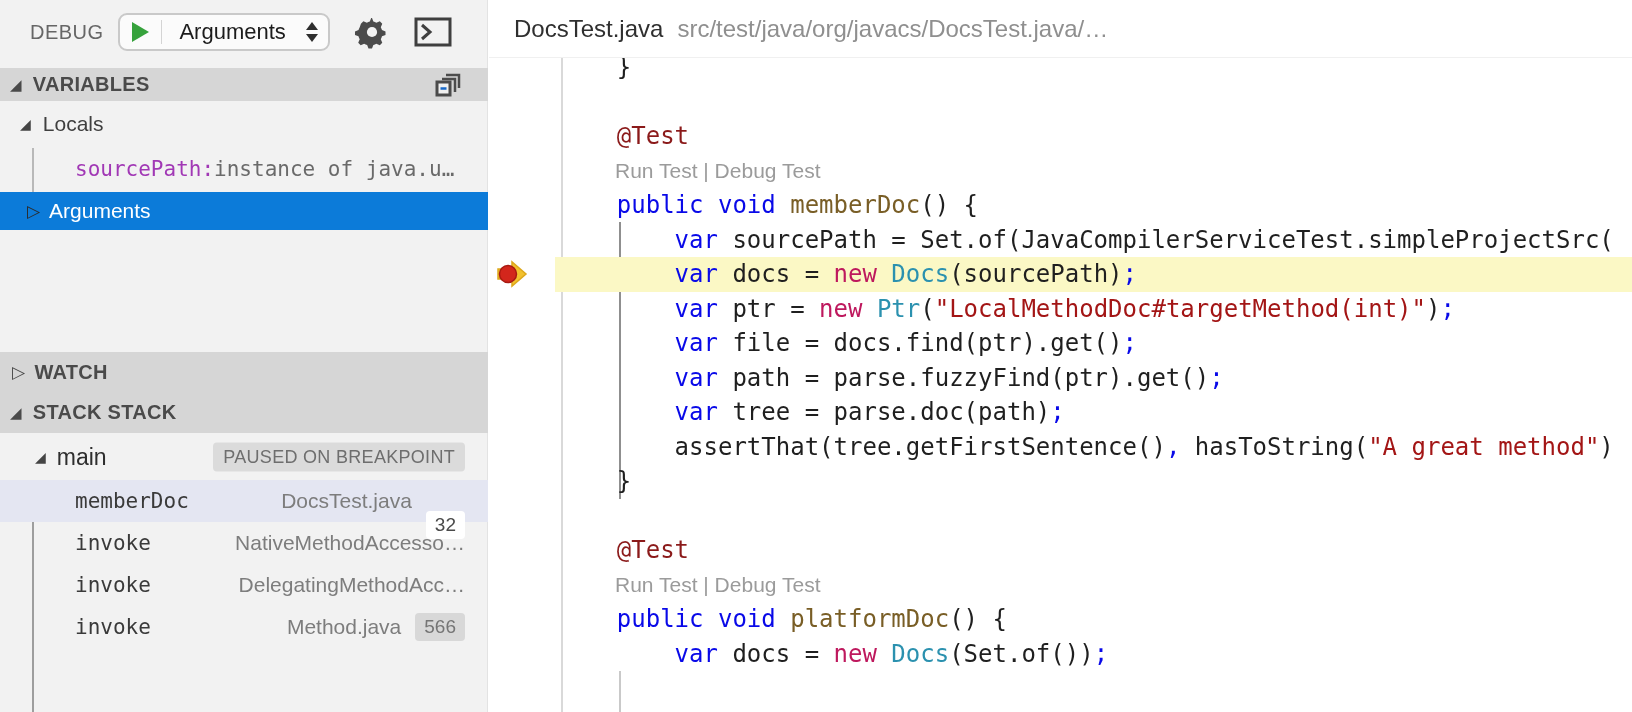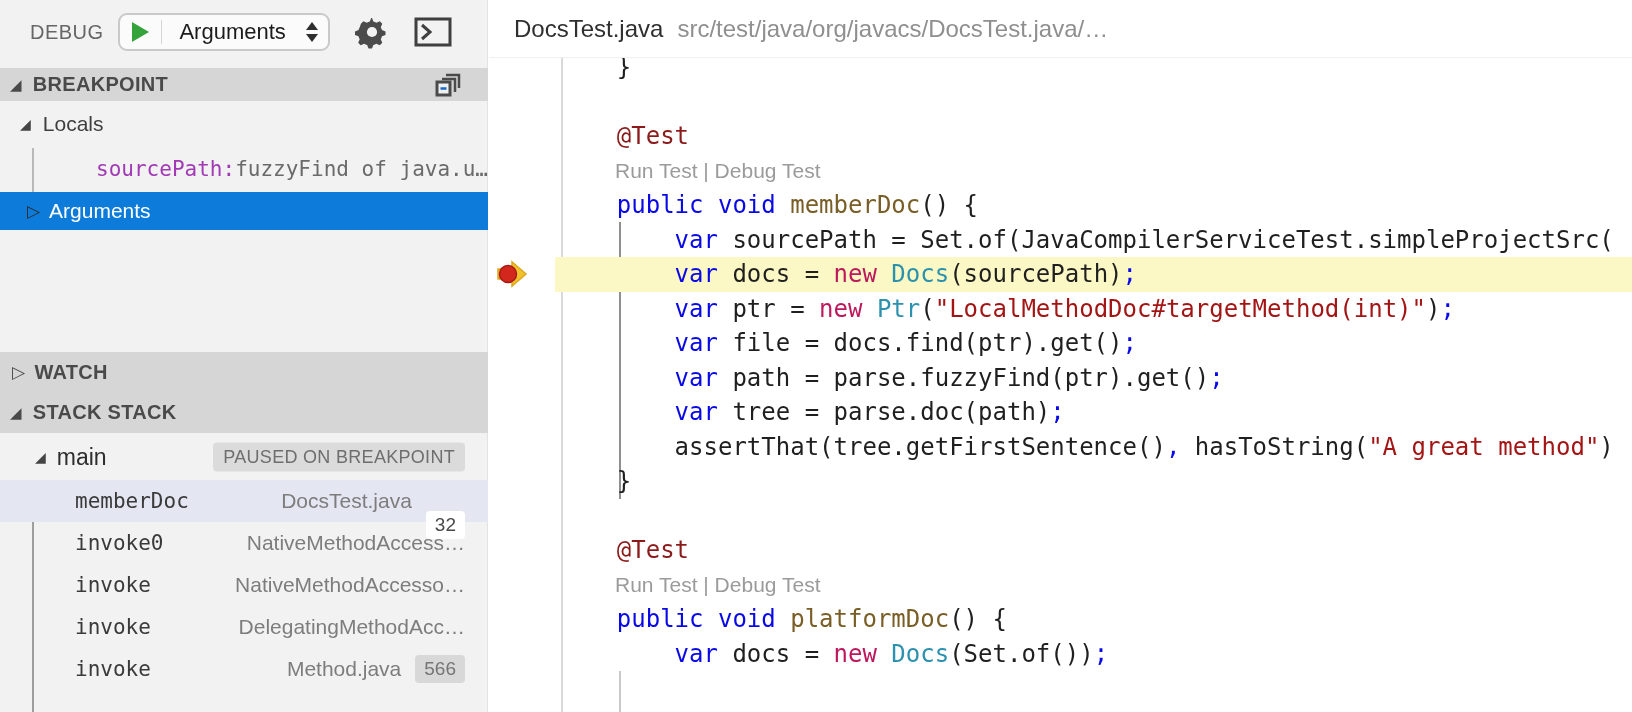--- a/index.html
+++ b/index.html
@@ -119,41 +119,41 @@
       <span class="tb-icon">
         <svg width="38" height="32" viewBox="0 0 38 32" fill="none">
           <rect x="2" y="3" width="34" height="26" stroke="#3F3F3F" stroke-width="3"></rect>
           <path d="M8 9 L16 16 L8 23" stroke="#3F3F3F" stroke-width="3" fill="none"></path>
         </svg>
       </span>
     </div>
 
     <div class="sec-header" style="top:68px; height:33px;">
       <span class="tri tri-exp">◢</span>
-      <span>BREAKPOINT</span>
+      <span>VARIABLES</span>
       <span style="position:absolute; right:26px; top:3px;">
         <svg width="28" height="28" viewBox="0 0 28 28" fill="none">
           <polyline points="12,4 25,4 25,17" stroke="#4B4B4B" stroke-width="2.5"></polyline>
           <polyline points="8,8 21,8 21,21" stroke="#4B4B4B" stroke-width="2.5"></polyline>
           <rect x="3" y="11" width="13" height="13" stroke="#4B4B4B" stroke-width="3" fill="#F0F0F0"></rect>
           <line x1="6.5" y1="17.5" x2="12.5" y2="17.5" stroke="#1869C9" stroke-width="2.5"></line>
         </svg>
       </span>
     </div>
 
     <div class="row" style="top:104px; height:40px; padding-left:20px;">
       <span class="tri tri-exp" style="font-size:14px; margin-right:12px; color:#444;">◢</span>
       <span class="locals-label">Locals</span>
     </div>
 
     <span class="tree-guide" style="left:32px; top:148px; height:44px;"></span>
 
-    <div class="row mono" style="top:148px; height:42px; padding-left:75px;justify-content:flex-end;">
+    <div class="row mono" style="top:148px; height:42px; padding-left:75px;">
       <span class="var-name">sourcePath:</span>
-      <span class="var-value">fuzzyFind of java.u…</span>
+      <span class="var-value">instance of java.u…</span>
     </div>
 
     <div class="row arguments-row" style="top:192px; height:38px; padding-left:27px;">
       <span class="tri tri-col">▷</span>
       <span class="label">Arguments</span>
     </div>
 
     <div class="sec-header" style="top:352px; height:40px;">
       <span class="tri tri-col" style="margin-left:2px;">▷</span>
       <span>WATCH</span>
@@ -171,25 +171,20 @@
     </div>
 
     <span class="stack-guide" style="left:32px; top:480px; height:232px;"></span>
 
     <div id="frames">
         <div class="frame-row selected">
           <span class="frame-name">memberDoc</span>
           <span class="flex-sp"></span>
           <span class="frame-file">DocsTest.java</span>
           <span class="line-badge badge-white">32</span>
-        </div>
-        <div class="frame-row">
-          <span class="frame-name">invoke0</span>
-          <span class="flex-sp"></span>
-          <span class="frame-file">NativeMethodAccess…</span>
         </div>
         <div class="frame-row">
           <span class="frame-name">invoke</span>
           <span class="flex-sp"></span>
           <span class="frame-file">NativeMethodAccesso…</span>
         </div>
         <div class="frame-row">
           <span class="frame-name">invoke</span>
           <span class="flex-sp"></span>
           <span class="frame-file">DelegatingMethodAcc…</span>

